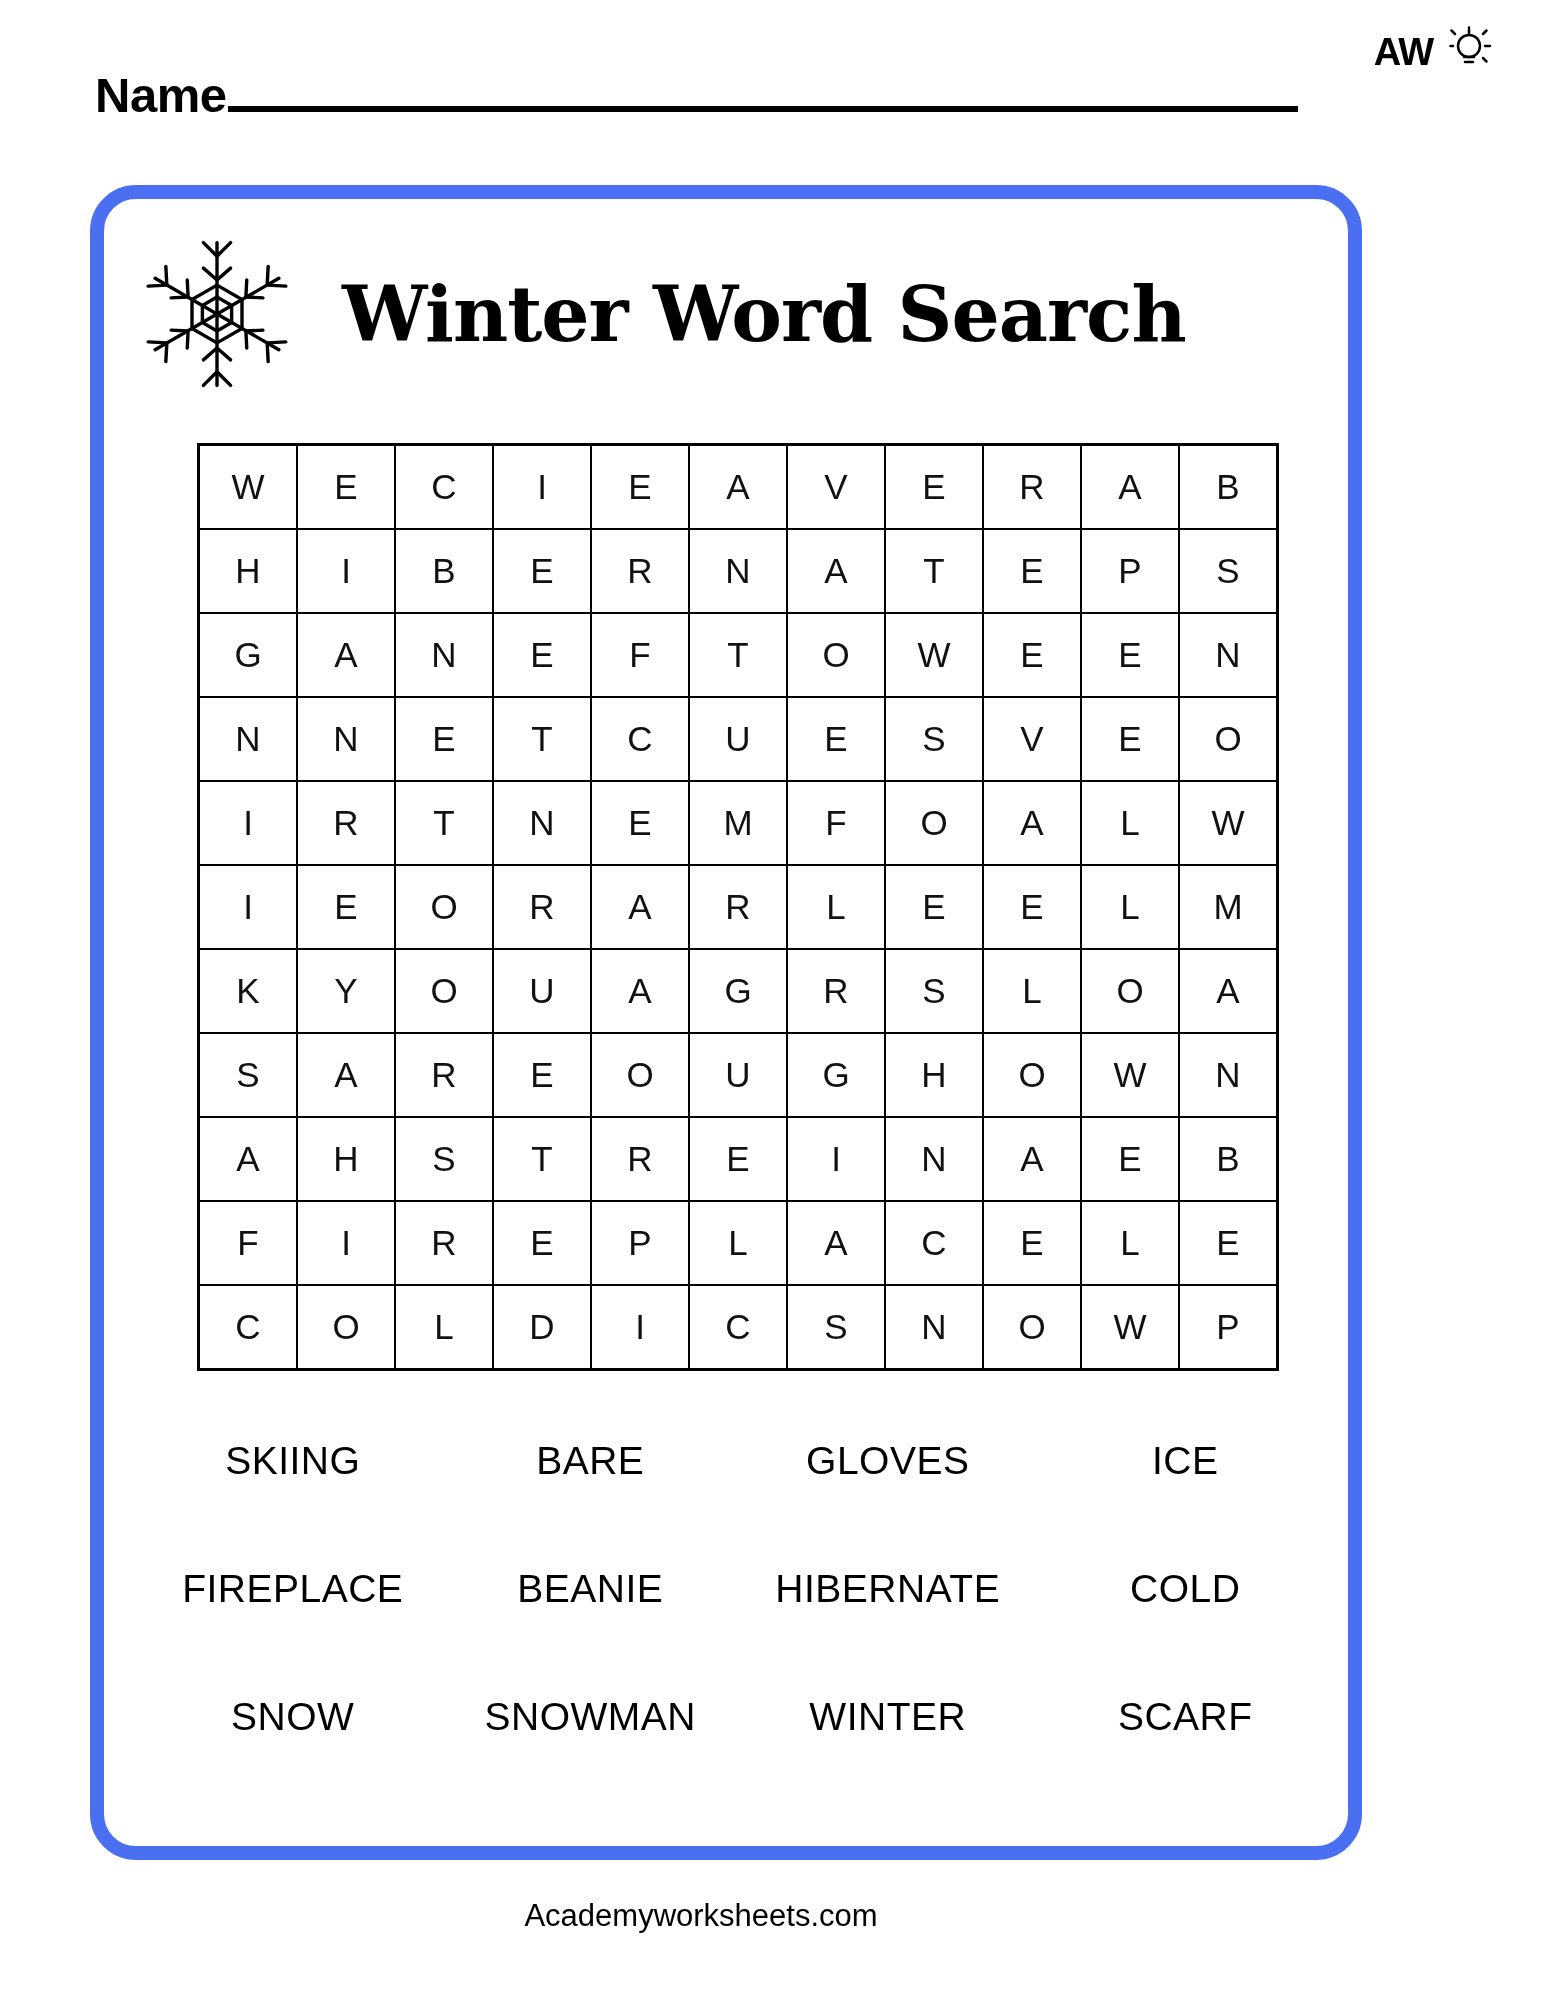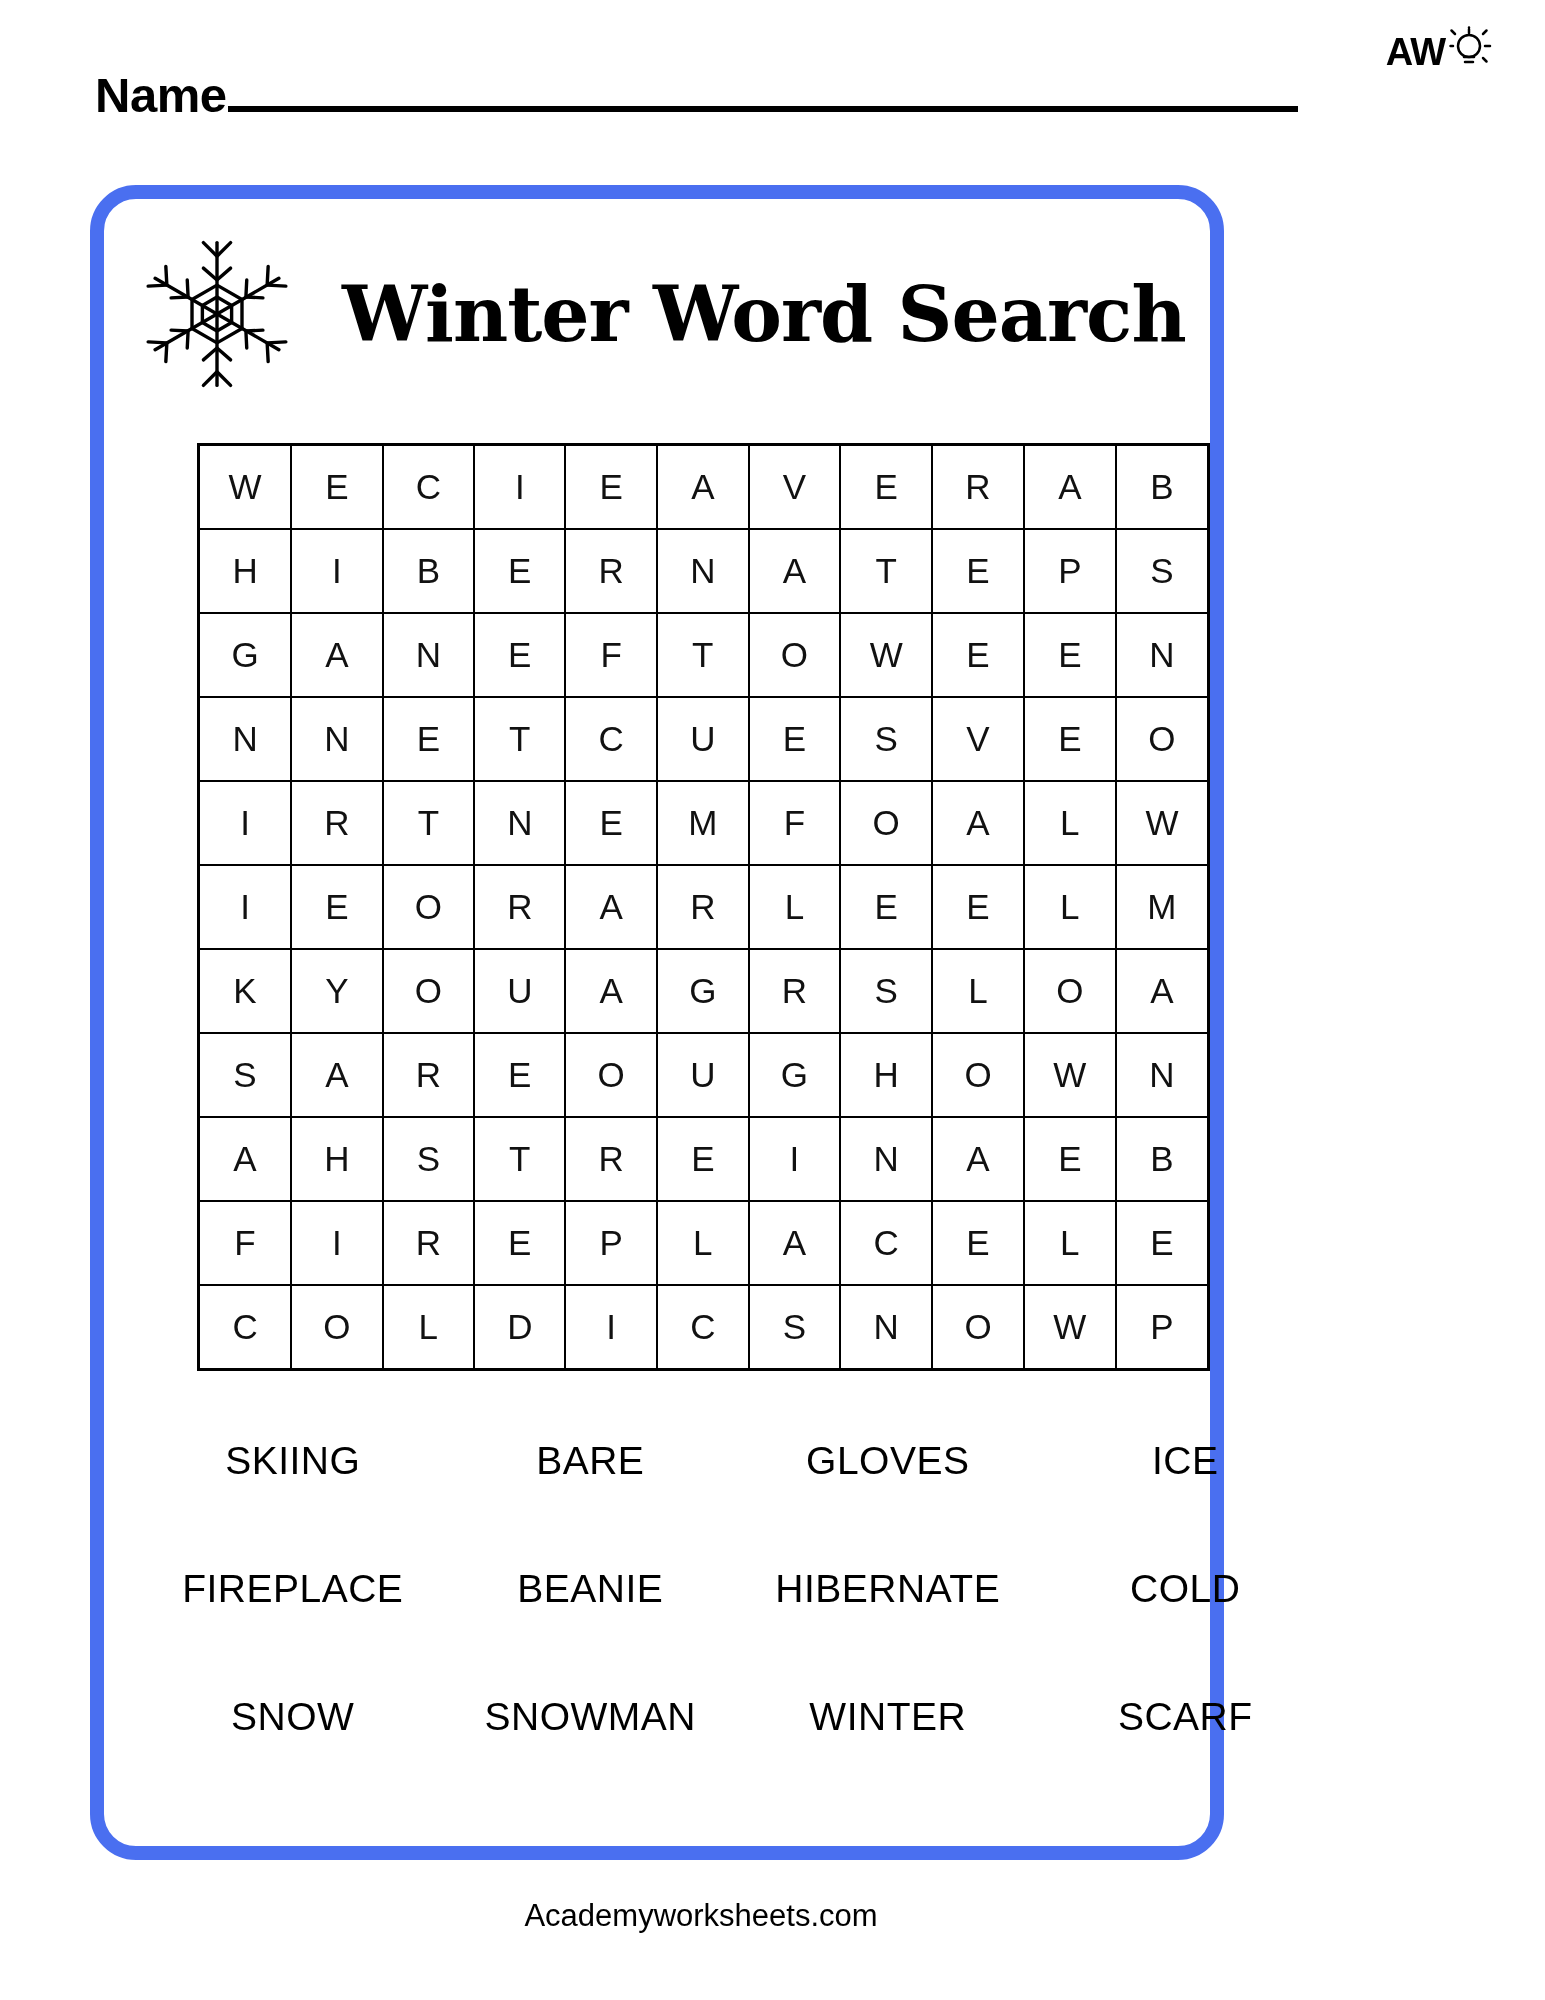--- a/index.html
+++ b/index.html
@@ -16,21 +16,21 @@
     overflow: hidden;
   }
 
   
   #logo {
     position: absolute;
     top: 26px;
     right: 52px;
     display: flex;
     align-items: center;
-    gap: 4px;
+    gap: 16px;
     margin-left: 14px;
   }
   #logo .aw-text {
     font-family: "Liberation Sans", sans-serif;
     font-weight: bold;
     font-size: 38px;
     letter-spacing: -1px;
     line-height: 1;
   }
 
@@ -54,21 +54,21 @@
     border-bottom: 6px solid #000;
     height: 44px;
     margin-left: 2px;
   }
 
   
   #card {
     position: absolute;
     left: 90px;
     top: 185px;
-    width: 1134px;
+    width: 1272px;
     height: 1675px;
     border: 14px solid #4a6ff0;
     border-radius: 46px;
     box-sizing: border-box;
     background: #fff;
   }
 
   
   #title-row {
     position: absolute;

